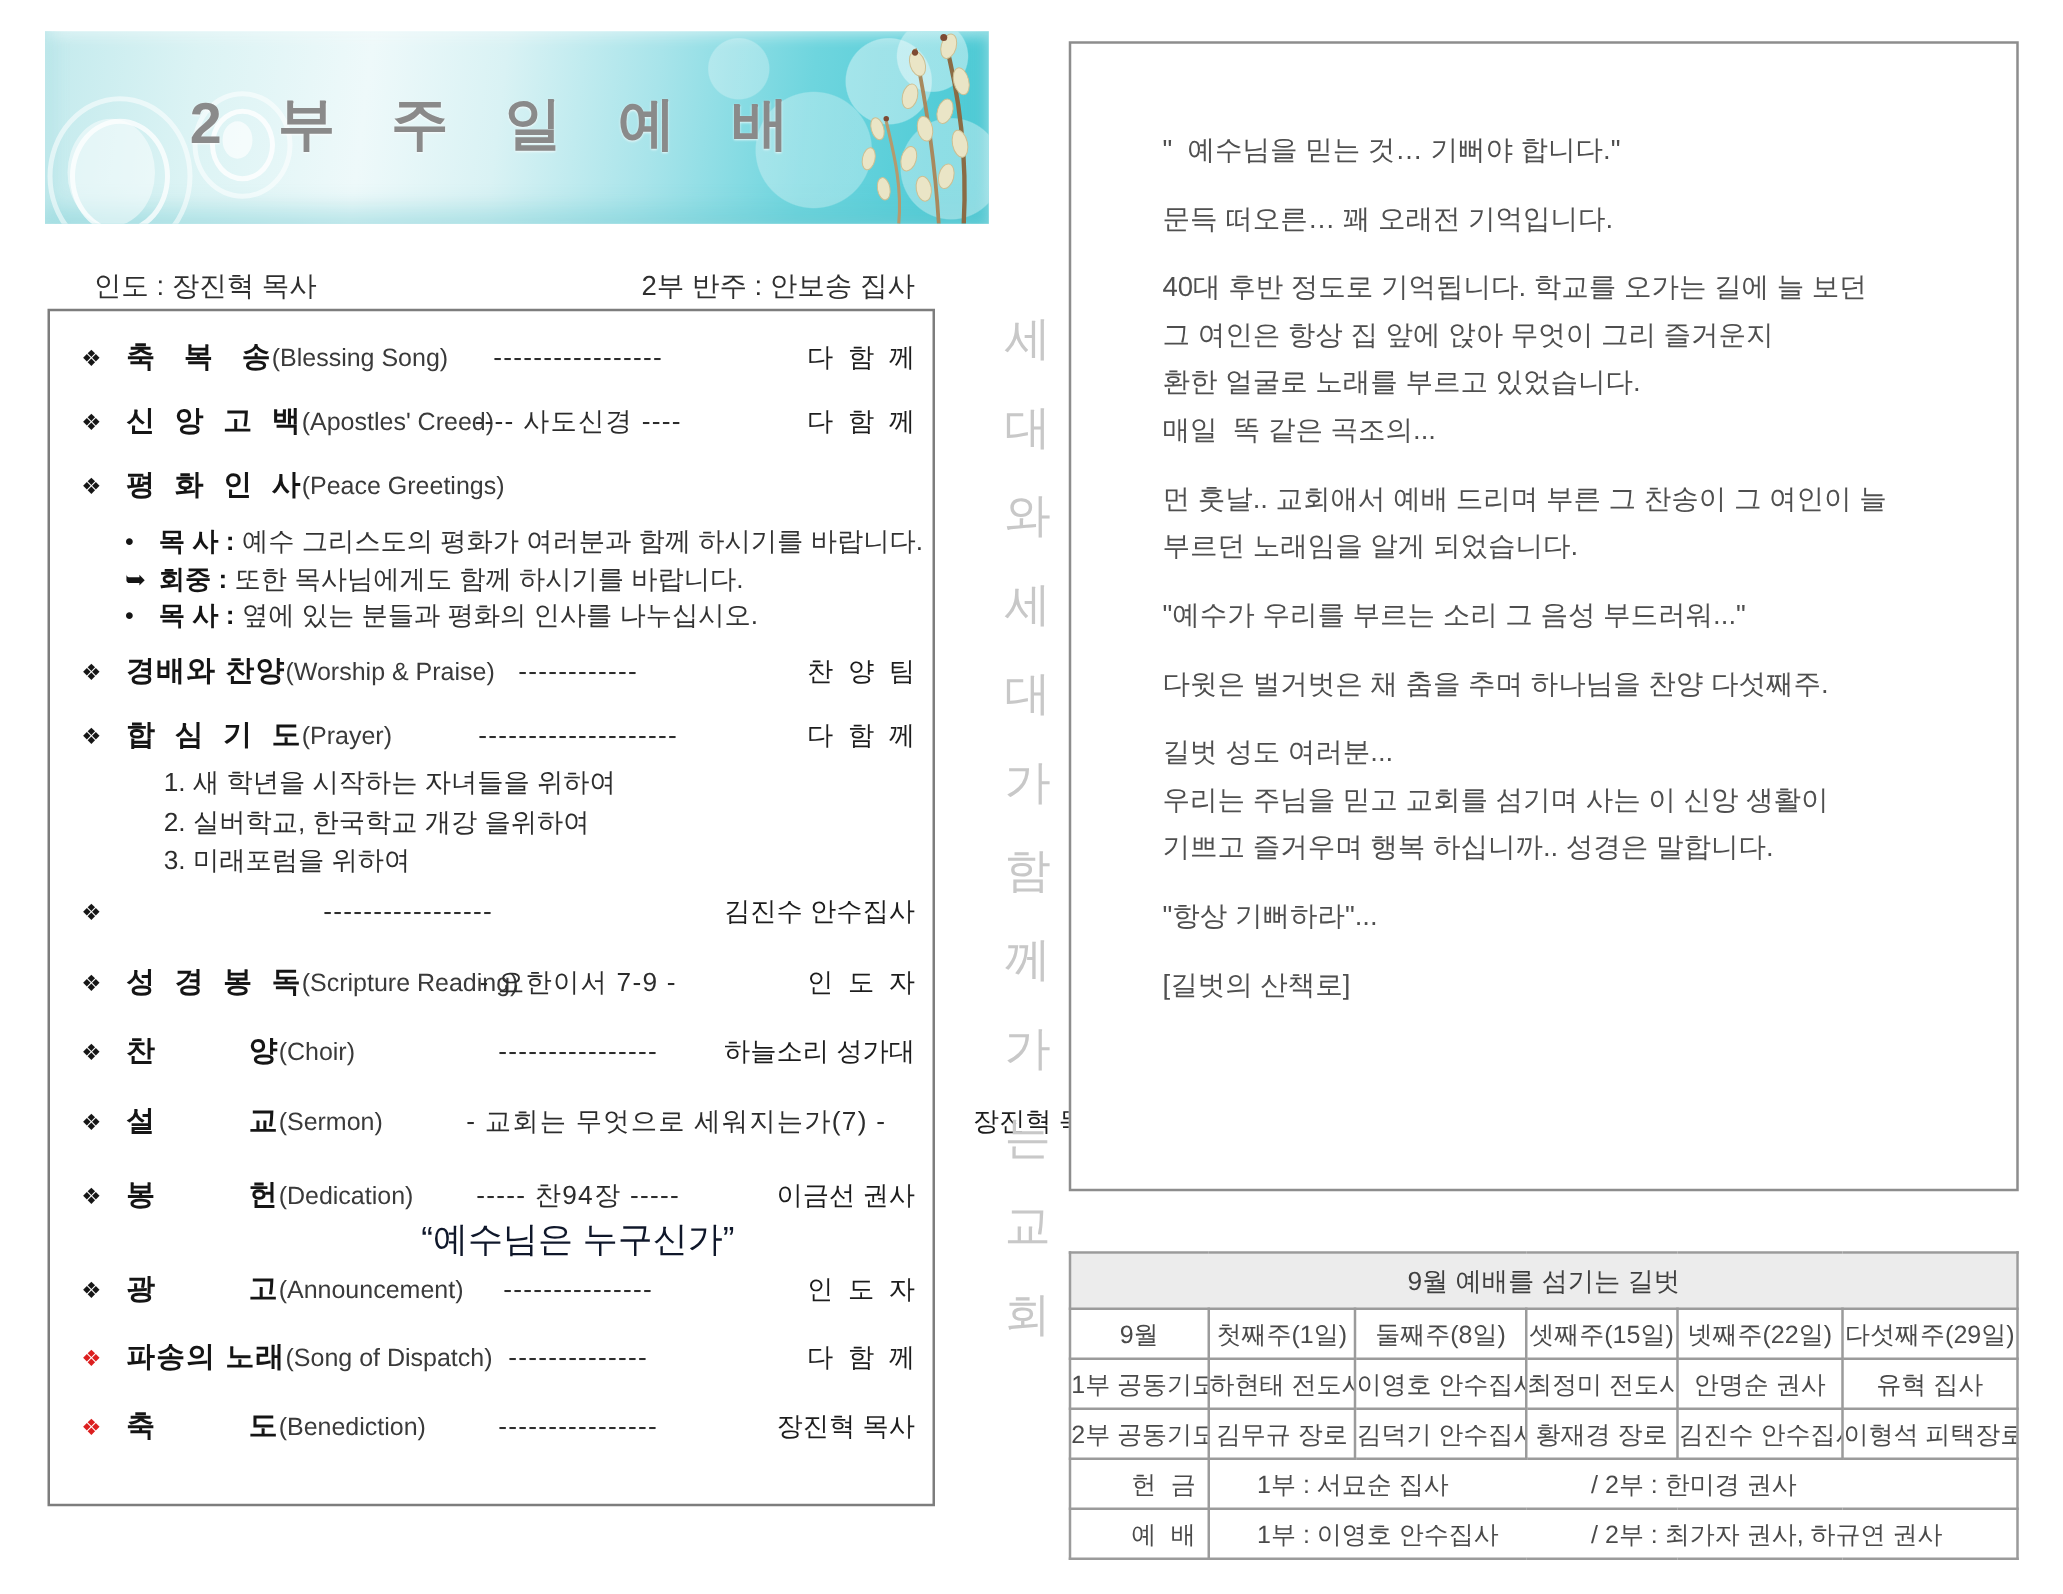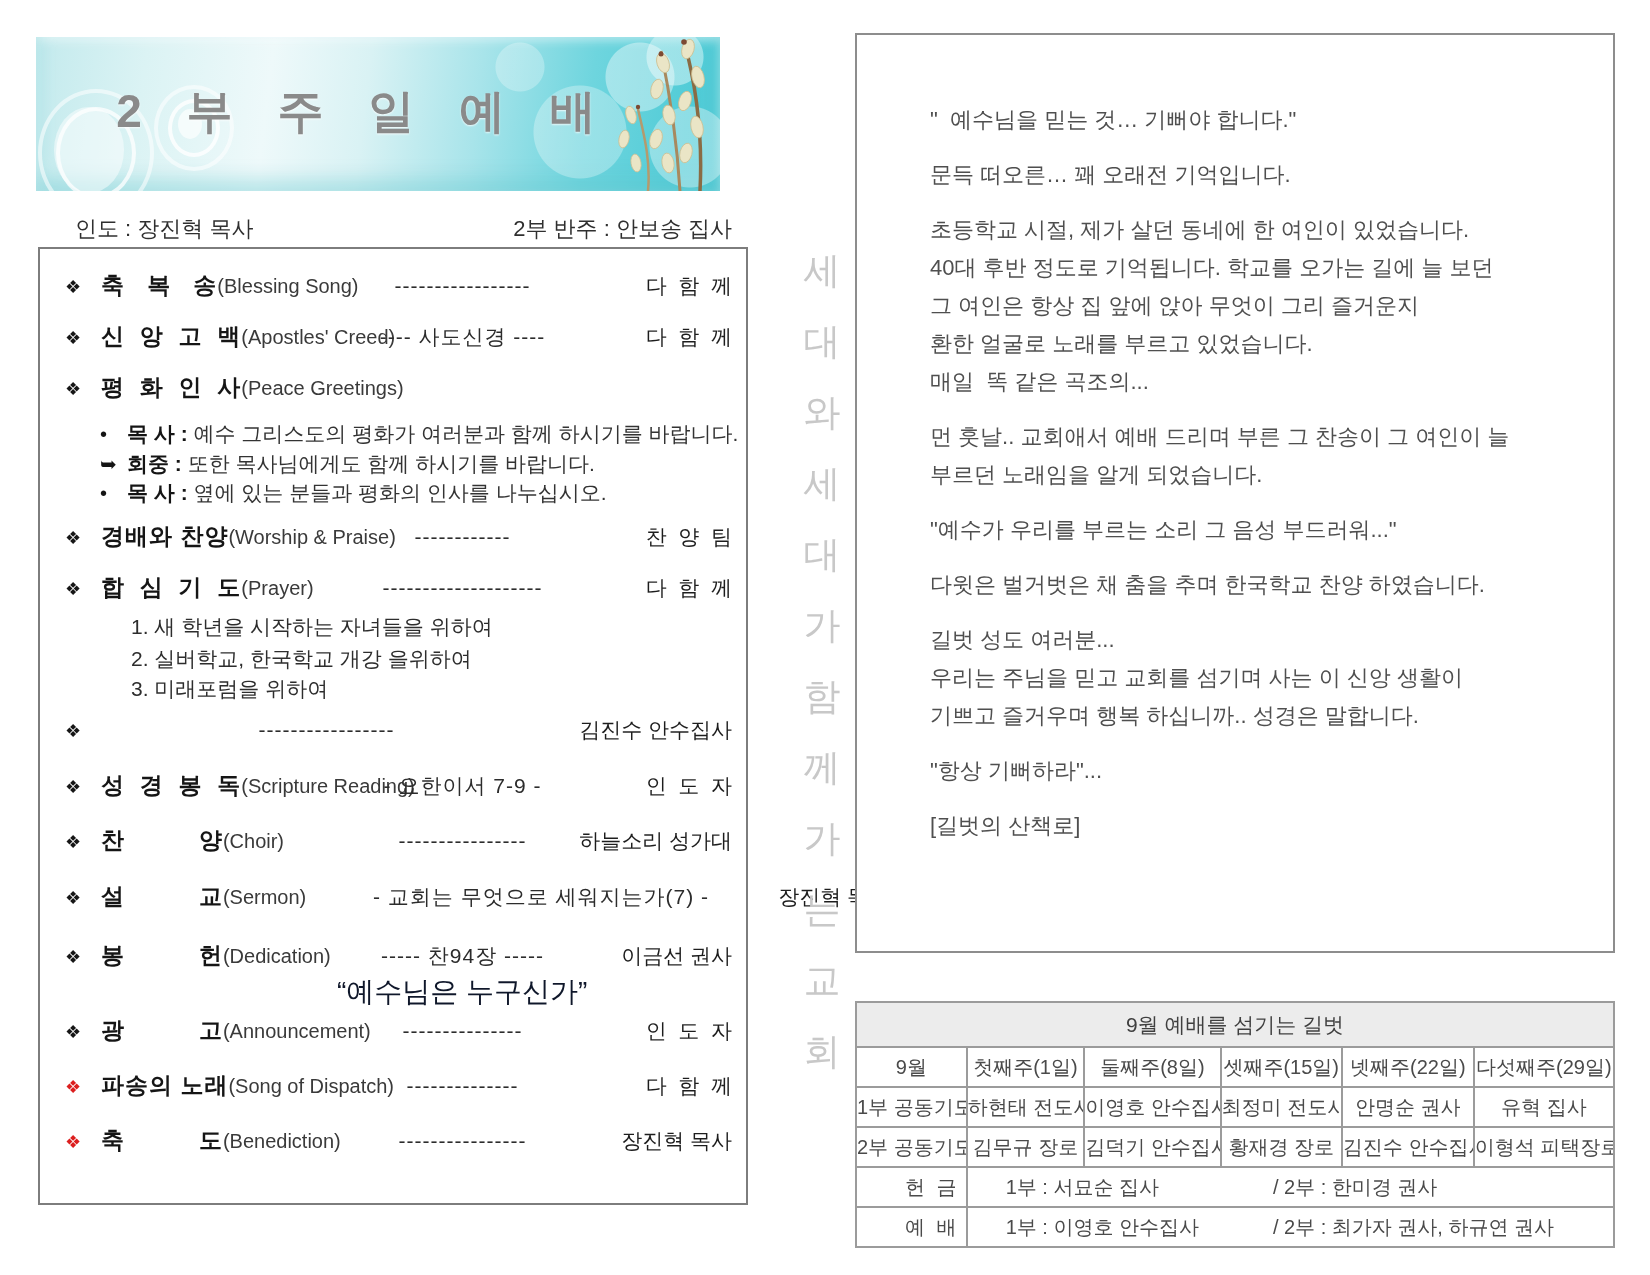--- a/index.html
+++ b/index.html
@@ -3,21 +3,21 @@
 <meta charset="utf-8">
 <style>
   html,body{margin:0;padding:0;background:#ffffff;}
   .page{
     position:relative;width:1650px;height:1275px;background:#ffffff;overflow:hidden;
     font-family:"Liberation Sans",sans-serif;color:#2e2e2e;
   }
 
   
   .banner{
-    position:absolute;left:36px;top:37px;width:684px;height:154px;overflow:hidden;
+    position:absolute;left:36px;top:25px;width:755px;height:154px;overflow:hidden;
     background:linear-gradient(97deg,#c3eaed 0%,#dbf3f4 16%,#eef9fa 34%,#d9f2f4 48%,#a8e4ea 64%,#6ed5de 80%,#52ccd7 94%,#4fcad5 100%);
     box-shadow:inset 0 -12px 18px rgba(98,196,206,.38), inset 0 4px 10px rgba(255,255,255,.5);
   }
   .banner-title{
     position:absolute;left:0;right:0;top:50%;transform:translate(-14px,-54%);
     text-align:center;font-size:46px;font-weight:bold;color:#8a8a8a;
     letter-spacing:16px;white-space:pre;text-shadow:0 1px 2px rgba(255,255,255,.8);
   }
   .ring{position:absolute;border-radius:50%;border:4px solid rgba(255,255,255,.55);}
   .ring.solid{background:rgba(255,255,255,.65);border:none;}
@@ -177,35 +177,34 @@
 
   <div class="devotional-box">
     <div class="devotional-inner" id="devotional">
         <div class="dpara">
           <div class="dline">"  예수님을 믿는 것… 기뻐야 합니다."</div>
         </div>
         <div class="dpara">
           <div class="dline">문득 떠오른… 꽤 오래전 기억입니다.</div>
         </div>
         <div class="dpara">
-          <div class="dline">초등학교 시절, 제가 살던 동네에 한 여인이 있었습니다.</div>
           <div class="dline">40대 후반 정도로 기억됩니다. 학교를 오가는 길에 늘 보던</div>
           <div class="dline">그 여인은 항상 집 앞에 앉아 무엇이 그리 즐거운지</div>
           <div class="dline">환한 얼굴로 노래를 부르고 있었습니다.</div>
           <div class="dline">매일  똑 같은 곡조의...</div>
         </div>
         <div class="dpara">
           <div class="dline">먼 훗날.. 교회애서 예배 드리며 부른 그 찬송이 그 여인이 늘</div>
           <div class="dline">부르던 노래임을 알게 되었습니다.</div>
         </div>
         <div class="dpara">
           <div class="dline">"예수가 우리를 부르는 소리 그 음성 부드러워..."</div>
         </div>
         <div class="dpara">
-          <div class="dline">다윗은 벌거벗은 채 춤을 추며 한국학교 찬양 하였습니다.</div>
+          <div class="dline">다윗은 벌거벗은 채 춤을 추며 하나님을 찬양 다섯째주.</div>
         </div>
         <div class="dpara">
           <div class="dline">길벗 성도 여러분...</div>
           <div class="dline">우리는 주님을 믿고 교회를 섬기며 사는 이 신앙 생활이</div>
           <div class="dline">기쁘고 즐거우며 행복 하십니까.. 성경은 말합니다.</div>
         </div>
         <div class="dpara">
           <div class="dline">"항상 기뻐하라"...</div>
         </div>
         <div class="dpara">

